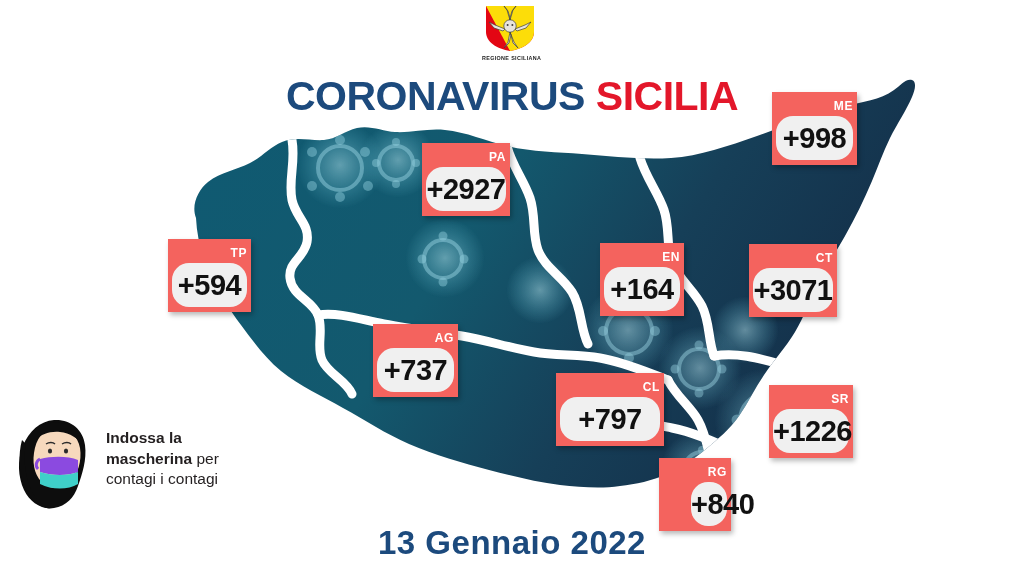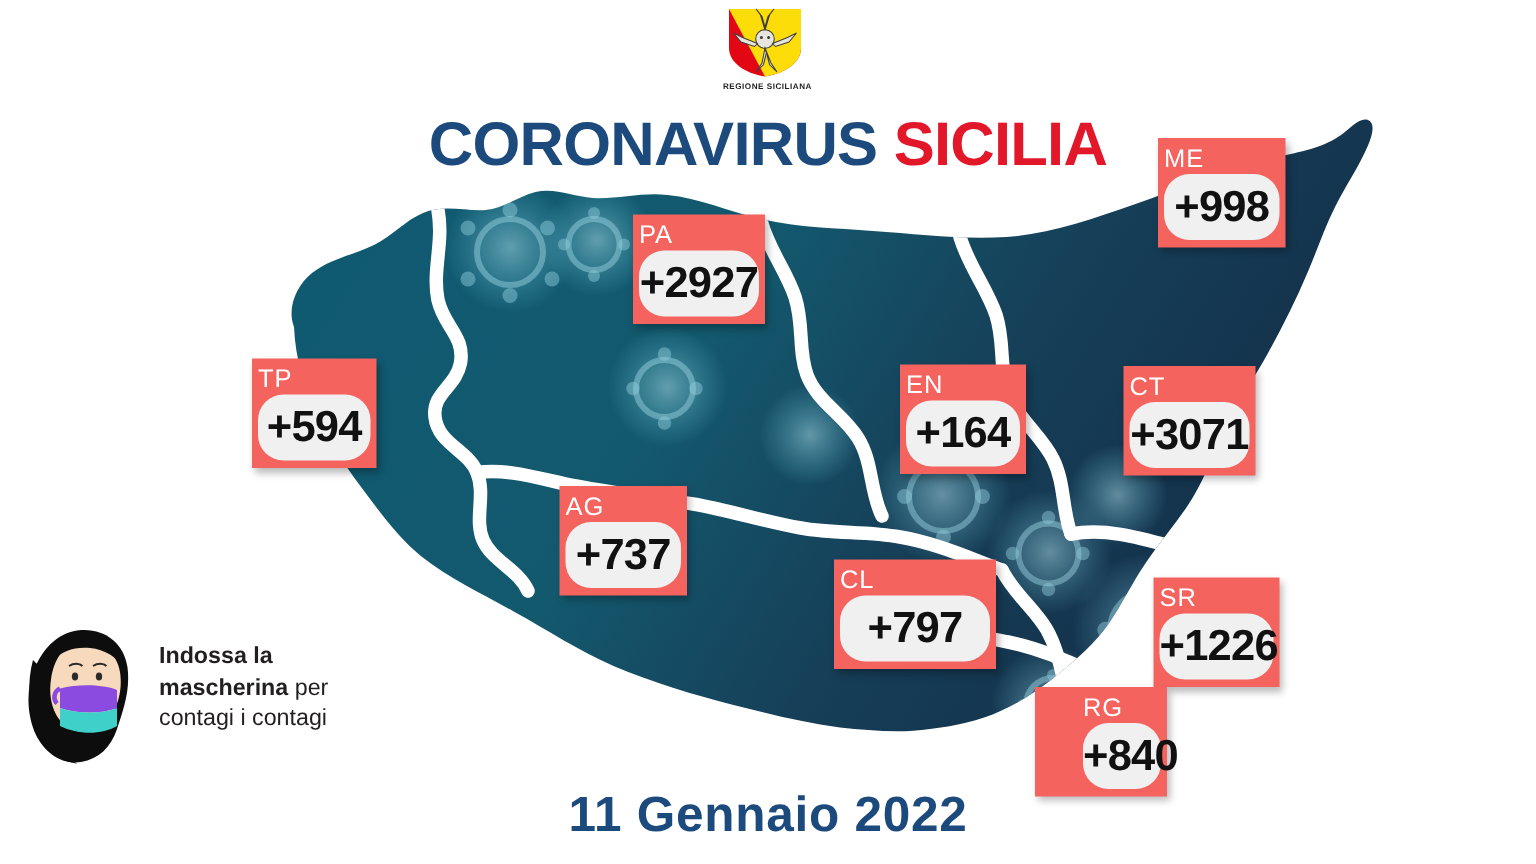--- a/index.html
+++ b/index.html
@@ -62,23 +62,23 @@
   
   .prov-box {
     position: absolute;
     background: #f4635e;
     padding: 4px 4px 5px 4px;
     box-sizing: border-box;
     box-shadow: 2px 3px 5px rgba(0,0,0,0.28);
   }
   .prov-label {
     color: #ffffff;
-    font-size: 17px;
-    font-weight: normal;
-    text-align: left;
+    font-size: 12px;
+    font-weight: bold;
+    text-align: right;
     letter-spacing: 0.6px;
     line-height: 20px;
     height: 20px;
   }
   .prov-value {
     background: #f0f0f0;
     color: #111111;
     font-size: 29px;
     font-weight: bold;
     text-align: center;
@@ -90,21 +90,21 @@
   }
 
   #box-tp { left: 168px; top: 198px; width: 83px; margin-top: 41px; }
   #box-pa { left: 422px; top: 143px; width: 88px; }
   #box-me { left: 772px; top: 92px; width: 85px; }
   #box-en { left: 600px; top: 243px; width: 84px; }
   #box-ct { left: 749px; top: 244px; width: 88px; }
   #box-ag { left: 373px; top: 324px; width: 85px; }
   #box-cl { left: 556px; top: 373px; width: 108px; }
   #box-sr { left: 769px; top: 385px; width: 84px; }
-  #box-rg { left: 690px; top: 458px; width: 88px; padding-left: 32px; }
+  #box-rg { left: 659px; top: 458px; width: 72px; padding-left: 32px; }
 
   
   #mask-callout {
     position: absolute;
     left: 10px;
     top: 414px;
     width: 260px;
     height: 100px;
   }
   #mask-figure {
@@ -407,13 +407,13 @@
     <path d="M30,58 C42,62 58,62 68,58 L68,70 C58,76 42,76 30,70 Z" fill="#3fd0c9"></path>
     <path d="M30,45 C26,47 25,52 28,55" stroke="#8b4ae0" stroke-width="3" fill="none"></path>
   </svg>
   <div id="mask-text">
     <span class="b">Indossa la</span><br>
     <span class="b">mascherina</span><span> per</span><br>
     <span>contagi i contagi</span>
   </div>
 </div>
 
-<div id="date">11 Gennaio 2022</div>
+<div id="date">13 Gennaio 2022</div>
 
 </body></html>

